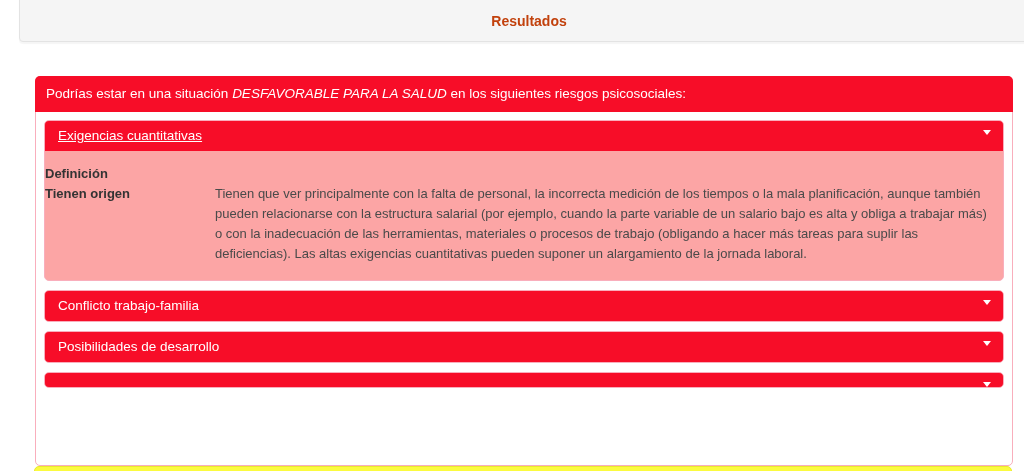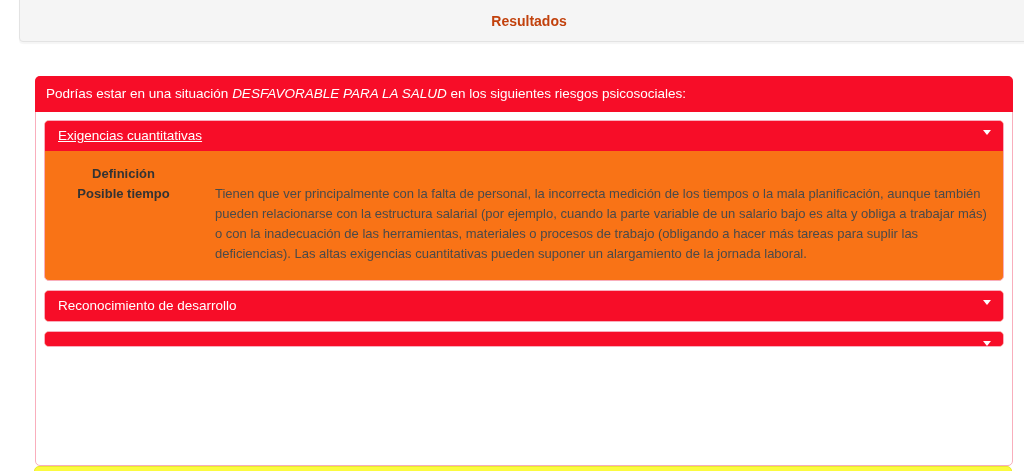--- a/index.html
+++ b/index.html
@@ -42,21 +42,21 @@
     color: #ffffff; font-size: 13.5px; line-height: 16px;
   }
   .danger-heading em { font-style: italic; }
   .danger-body { padding: 8px 8px 0 8px; }
 
   
   .risk-card {
     border: 1px solid #f9aebc;
     border-radius: 5px;
     margin-bottom: 9px;
-    background: #f97316;
+    background: #fca5a5;
     overflow: hidden;
   }
   .risk-header {
     background: #f70d28;
     color: #ffffff;
     padding: 7px 13px;
     font-size: 13.5px; line-height: 16px;
     cursor: pointer;
     position: relative;
   }
@@ -68,21 +68,21 @@
     border-right: 4px solid transparent;
     border-top: 5px solid #ffffff;
   }
   .risk-detail {
     padding: 13px 15px 16px 0;
     font-size: 13px; line-height: 20px; color: #4a4a4a;
   }
   .detail-row { display: flex; }
   .detail-label {
     width: 170px; flex: 0 0 170px;
-    text-align: center; padding-right: 13px;
+    text-align: left; padding-right: 13px;
     font-weight: bold; color: #333333;
   }
   .detail-text { flex: 1; max-width: 782px; }
 
   
   .warning-panel {
     position: absolute; left: 34px; top: 466px;
     width: 978px; height: 30px;
     background: #fbfb3f;
     border: 1px solid #e9e92e;
@@ -107,30 +107,36 @@
     <div class="risk-card">
       <div class="risk-header">
         <span class="title-link">Exigencias cuantitativas</span>
         <span class="caret"></span>
       </div>
       <div class="risk-detail">
         <div class="detail-row">
           <div class="detail-label">Definición</div>
         </div>
         <div class="detail-row">
-          <div class="detail-label">Posible tiempo</div>
+          <div class="detail-label">Tienen origen</div>
           <div class="detail-text">Tienen que ver principalmente con la falta de personal, la incorrecta medición de los tiempos o la mala planificación, aunque también pueden relacionarse con la estructura salarial (por ejemplo, cuando la parte variable de un salario bajo es alta y obliga a trabajar más) o con la inadecuación de las herramientas, materiales o procesos de trabajo (obligando a hacer más tareas para suplir las deficiencias). Las altas exigencias cuantitativas pueden suponer un alargamiento de la jornada laboral.</div>
         </div>
       </div>
     </div>
 
+    <div class="risk-card">
+      <div class="risk-header">
+        <span>Conflicto trabajo-familia</span>
+        <span class="caret"></span>
+      </div>
+    </div>
 
     <div class="risk-card">
       <div class="risk-header">
-        <span>Reconocimiento de desarrollo</span>
+        <span>Posibilidades de desarrollo</span>
         <span class="caret"></span>
       </div>
     </div>
 
 
     <div class="risk-card">
       <div class="risk-header">
         <span class="caret"></span>
       </div>
     </div>

